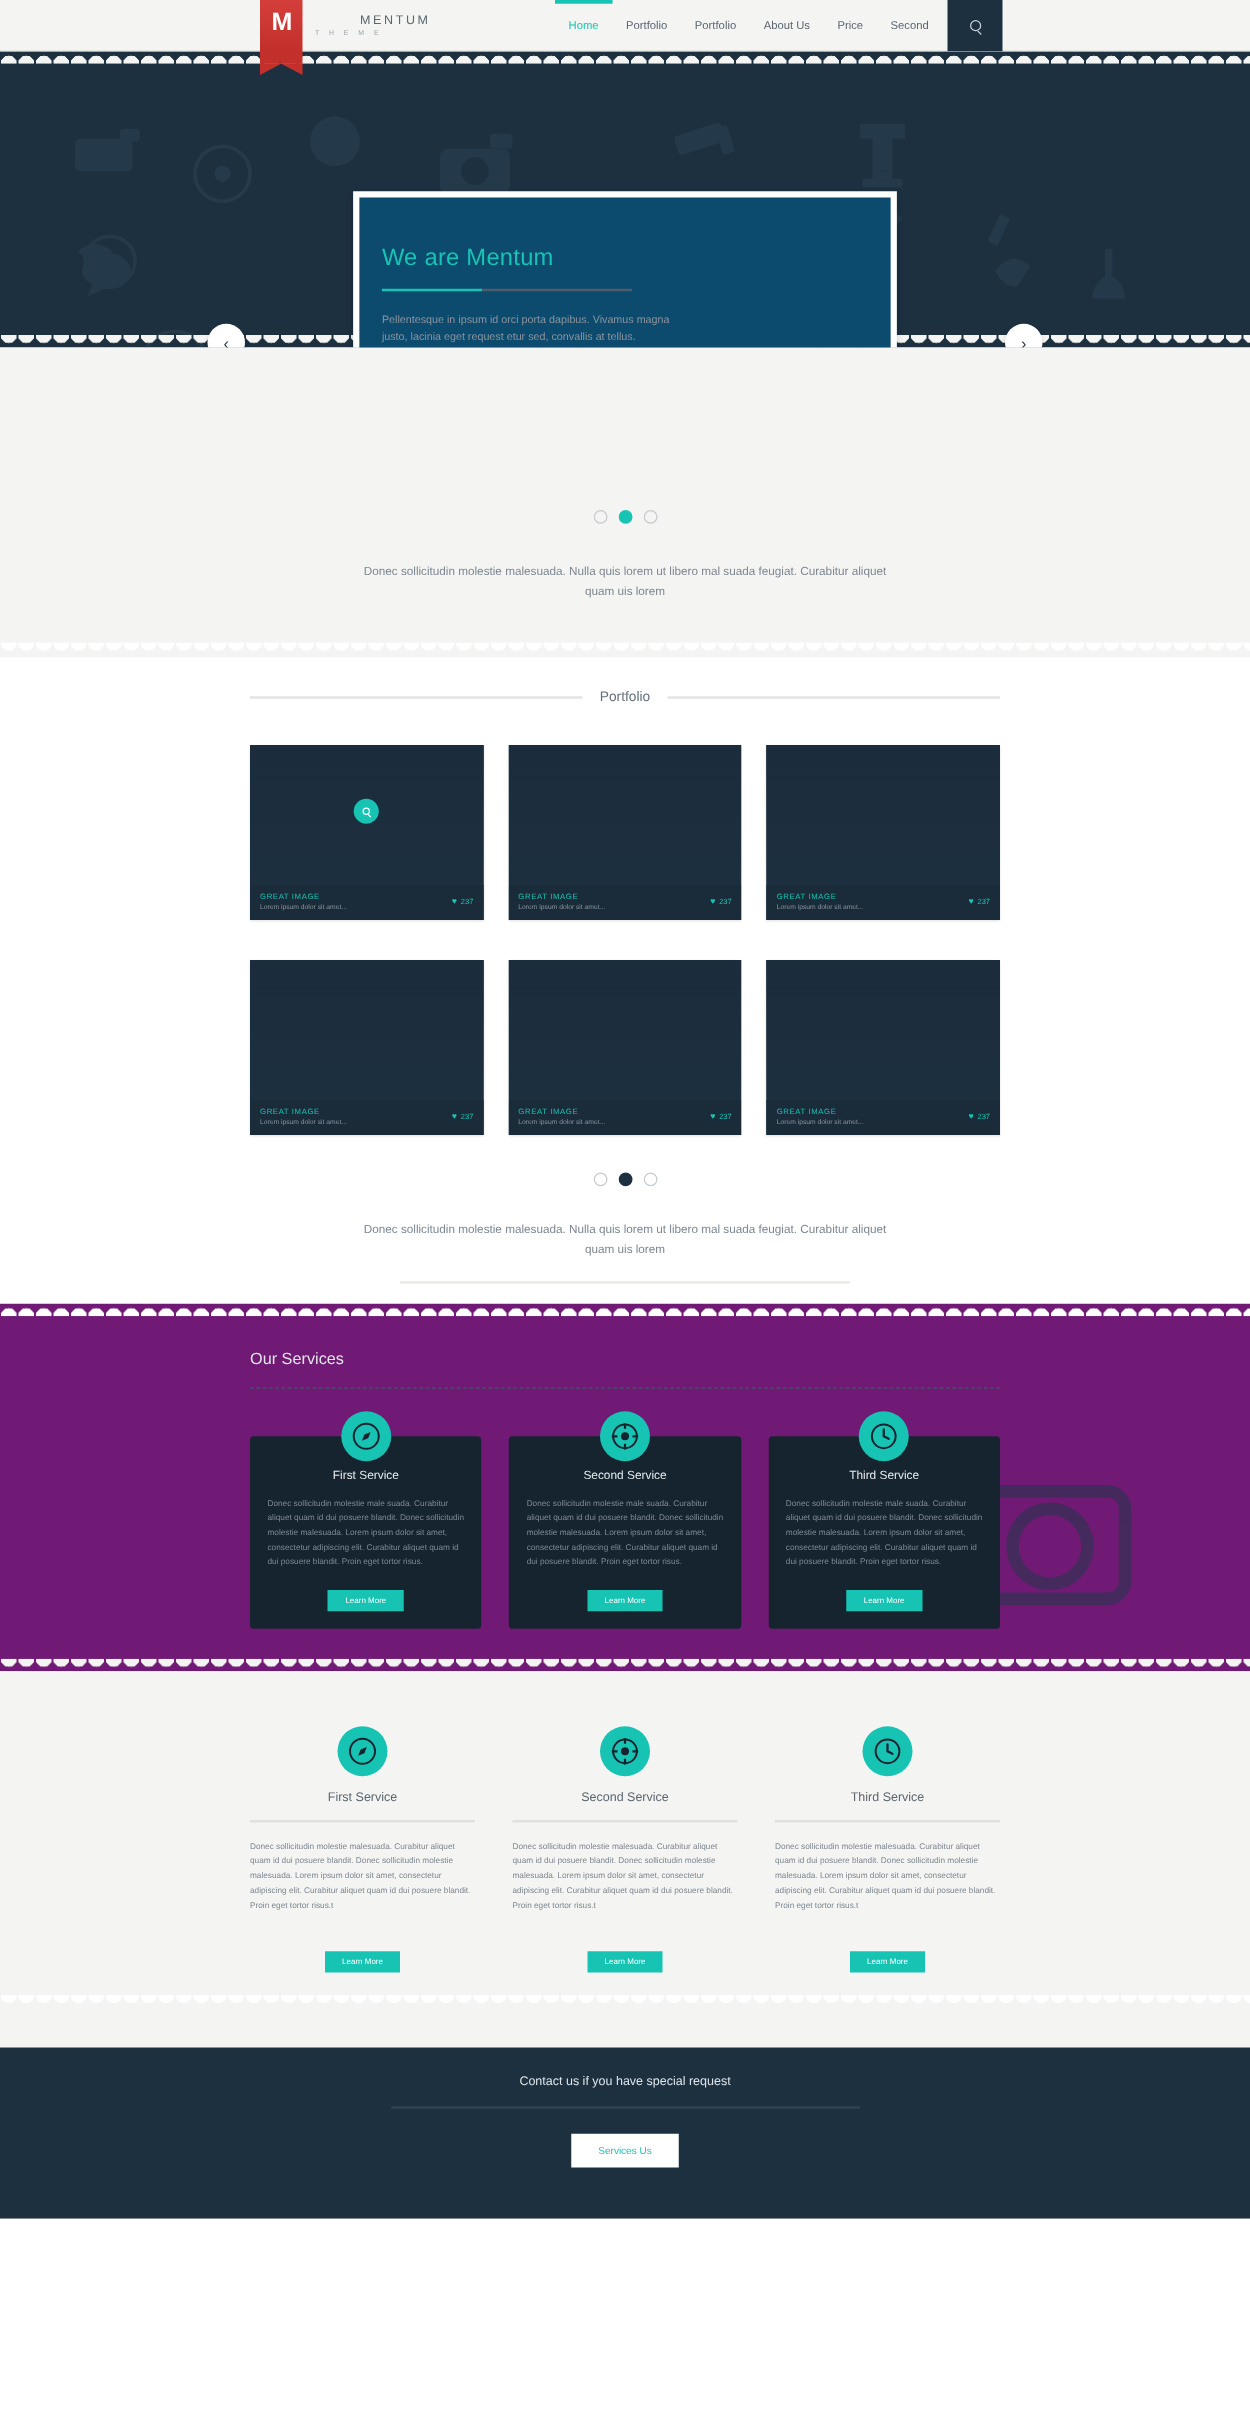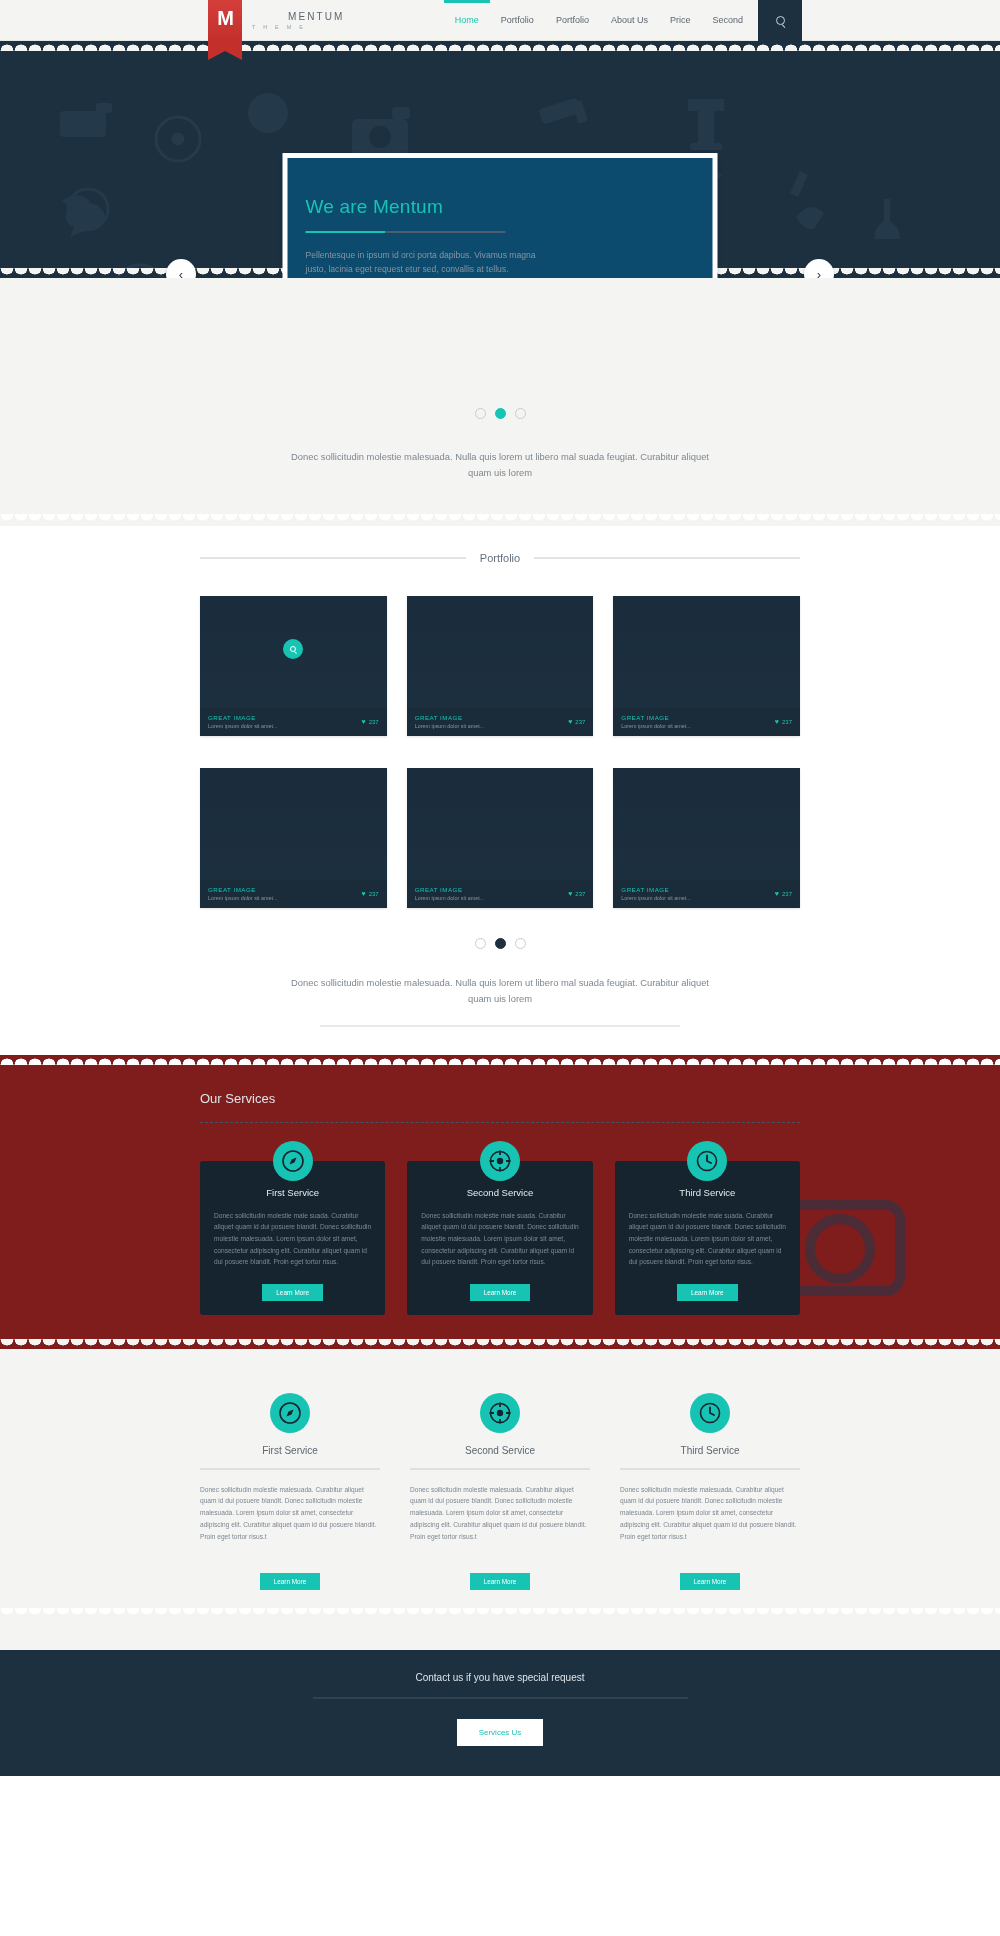--- a/index.html
+++ b/index.html
@@ -158,21 +158,21 @@
   .zoom-badge .g { width: 6px; height: 6px; border: 1.2px solid #fff; border-radius: 50%; position: relative; }
   .zoom-badge .g:after { content:""; position:absolute; width:1.2px;height:3px;background:#fff;right:-1px;bottom:-3px;transform:rotate(-45deg); }
 
   .portfolio-copy {
     text-align: center; color: #7d8791; font-size: 9.4px; line-height: 1.7;
     width: 430px; margin: 26px auto 0 auto; position: relative; z-index: 2;
   }
   .thin-rule { width: 360px; height: 2px; background: #e9e9e7; margin: 18px auto 0 auto; position: relative; z-index: 2;}
 
   
-  #services-dark { background: #7f1d1d; position: relative; margin-top: 28px; overflow: hidden; }
+  #services-dark { background: #701a75; position: relative; margin-top: 16px; overflow: hidden; }
   .zig-sd-top {
     position: absolute; top: 0; left: 0; right: 0; height: 10px; z-index: 6;
     background: radial-gradient(circle at 7px 10px, #fff 6.4px, transparent 6.6px) 0 0/14px 10px repeat-x;
   }
   .zig-sd-bot {
     position: absolute; bottom: 0; left: 0; right: 0; height: 10px; z-index: 6;
     background: radial-gradient(circle at 7px 0px, #f4f4f2 6.4px, transparent 6.6px) 0 0/14px 10px repeat-x;
   }
   .sd-title { width: 600px; margin: 0 auto; padding: 36px 0 0 0; color: #dfe4e8; font-size: 13px; }
   .dash-rule { height: 0; border-top: 1px dashed #415565; margin-top: 16px; }
@@ -204,21 +204,21 @@
   .svcl-rule { height: 2px; background: #e0e0de; margin: 12px 0 14px 0; }
   .svcl-body { color: #7d8791; font-size: 6.6px; line-height: 1.8; text-align: left; }
   .svcl-btnwrap { display: flex; justify-content: center; margin-top: 30px; }
   .zig-sl-bot {
     height: 12px;
     background: radial-gradient(circle at 7px 0px, #fff 6.4px, transparent 6.6px) 0 0/14px 12px repeat-x;
     background-color: #f4f4f2; margin-top: 18px;
   }
 
   
-  #contact { background: #1d3040; position: relative; padding: 22px 0 30px 0; }
+  #contact { background: #1d3040; position: relative; padding: 22px 0 41px 0; }
   .contact-title { text-align: center; color: #dfe4e8; font-size: 10px; }
   .contact-rule { width: 375px; height: 2px; background: #2d4354; margin: 14px auto 0 auto; }
   .btn-white {
     display: block; margin: 20px auto 0 auto; background: #fff; color: #17c4b4;
     font-size: 8px; padding: 9px 22px; border: none; cursor: pointer; font-family: inherit;
   }
 </style>
 </head>
 <body>
 

